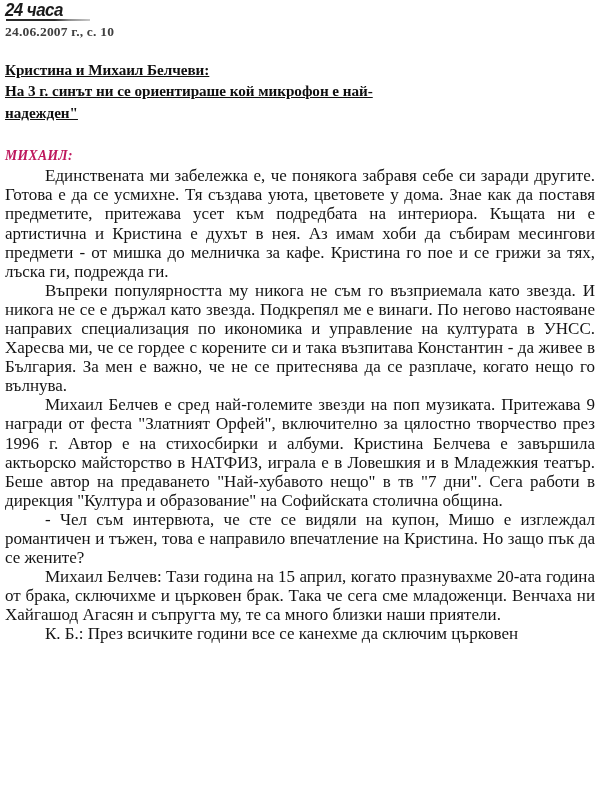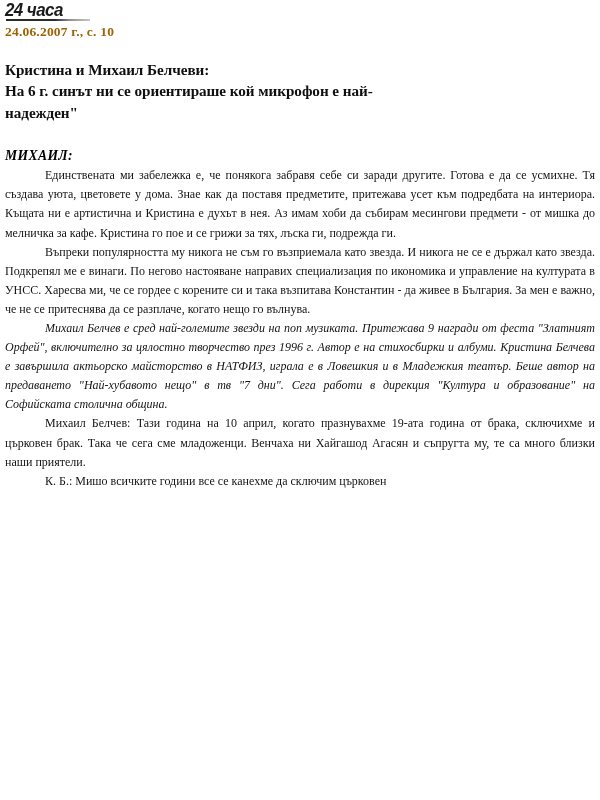--- a/index.html
+++ b/index.html
@@ -57,87 +57,89 @@
     height: 2px;
     background: linear-gradient(to right, #2a2a2a 0%, #2a2a2a 58%, #8d8d8d 75%, #c9c9c9 100%);
   }
 
   .issue-line {
     font-family: "Liberation Serif", "DejaVu Serif", serif;
     font-weight: 700;
     font-size: 13.5px;
     line-height: 16px;
     letter-spacing: 0.2px;
-    color: #a16207;
+    color: #404040;
     margin: 3px 0 0 0;
   }
 
   
   .headline {
     margin: 19px 0 0 0;
     font-family: "Liberation Serif", "DejaVu Serif", serif;
     font-weight: 700;
     font-size: 15.2px;
     line-height: 21.4px;
     letter-spacing: -0.05px;
     color: #0f0f0f;
+    text-decoration: underline;
   }
   .headline .hl-line { display: block; white-space: pre-wrap; }
 
   
   .speaker {
     font-weight: 700;
     font-style: italic;
     font-size: 13.6px;
     line-height: 17px;
     letter-spacing: 0.4px;
     margin: 24px 0 2px 0;
-    color: #000000;
+    color: #be185d;
   }
   .speaker.tight { margin-top: 22px; }
 
   p.body {
     margin: 0;
-    font-size: 12px;
+    font-size: 17px;
     line-height: 19.1px;
     text-align: justify;
     text-justify: inter-word;
     text-indent: 40px;
     color: #141414;
     hyphens: none;
   }
   p.body + p.body { margin-top: 0; }
-  p.gap { margin-top: 18px; font-style: italic; }
+  p.gap { margin-top: 18px; }
 </style>
 </head>
 <body>
 
 <div class="page">
 
   <div class="masthead">
     <span class="logo-wrap">
       <span class="logo">24 часа</span>
       <span class="logo-rule"></span>
     </span>
   </div>
 
   <div class="issue-line">24.06.2007 г., с. 10</div>
 
   <div class="headline">
     <span class="hl-line">Кристина и Михаил Белчеви:</span>
-    <span class="hl-line">На 6 г. синът ни се ориентираше кой микрофон е най-</span>
+    <span class="hl-line">На 3 г. синът ни се ориентираше кой микрофон е най-</span>
     <span class="hl-line">надежден"</span>
   </div>
 
   <div class="speaker">МИХАИЛ:</div>
   <p class="body">Единствената ми забележка е, че понякога забравя себе си заради другите. Готова е да се усмихне. Тя създава уюта, цветовете у дома. Знае как да поставя предметите, притежава усет към подредбата на интериора. Къщата ни е артистична и Кристина е духът в нея. Аз имам хоби да събирам месингови предмети - от мишка до мелничка за кафе. Кристина го пое и се грижи за тях, лъска ги, подрежда ги.</p>
 
   <p class="body">Въпреки популярността му никога не съм го възприемала като звезда. И никога не се е държал като звезда. Подкрепял ме е винаги. По негово настояване направих специализация по икономика и управление на културата в УНСС. Харесва ми, че се гордее с корените си и така възпитава Константин - да живее в България. За мен е важно, че не се притеснява да се разплаче, когато нещо го вълнува.</p>
 
   <p class="body gap">Михаил Белчев е сред най-големите звезди на поп музиката. Притежава 9 награди от феста "Златният Орфей", включително за цялостно творчество през 1996 г. Автор е на стихосбирки и албуми. Кристина Белчева е завършила актьорско майсторство в НАТФИЗ, играла е в Ловешкия и в Младежкия театър. Беше автор на предаването "Най-хубавото нещо" в тв "7 дни". Сега работи в дирекция "Култура и образование" на Софийската столична община.</p>
 
+  <p class="body">- Чел съм интервюта, че сте се видяли на купон, Мишо е изглеждал романтичен и тъжен, това е направило впечатление на Кристина. Но защо пък да се жените?</p>
 
 
-  <p class="body">Михаил Белчев: Тази година на 10 април, когато празнувахме 19-ата година от брака, сключихме и църковен брак. Така че сега сме младоженци. Венчаха ни Хайгашод Агасян и съпругта му, те са много близки наши приятели.</p>
+  <p class="body">Михаил Белчев: Тази година на 15 април, когато празнувахме 20-ата година от брака, сключихме и църковен брак. Така че сега сме младоженци. Венчаха ни Хайгашод Агасян и съпругта му, те са много близки наши приятели.</p>
 
-  <p class="body">К. Б.: Мишо всичките години все се канехме да сключим църковен</p>
+  <p class="body">К. Б.: През всичките години все се канехме да сключим църковен</p>
 
 </div>
 
 </body></html>

